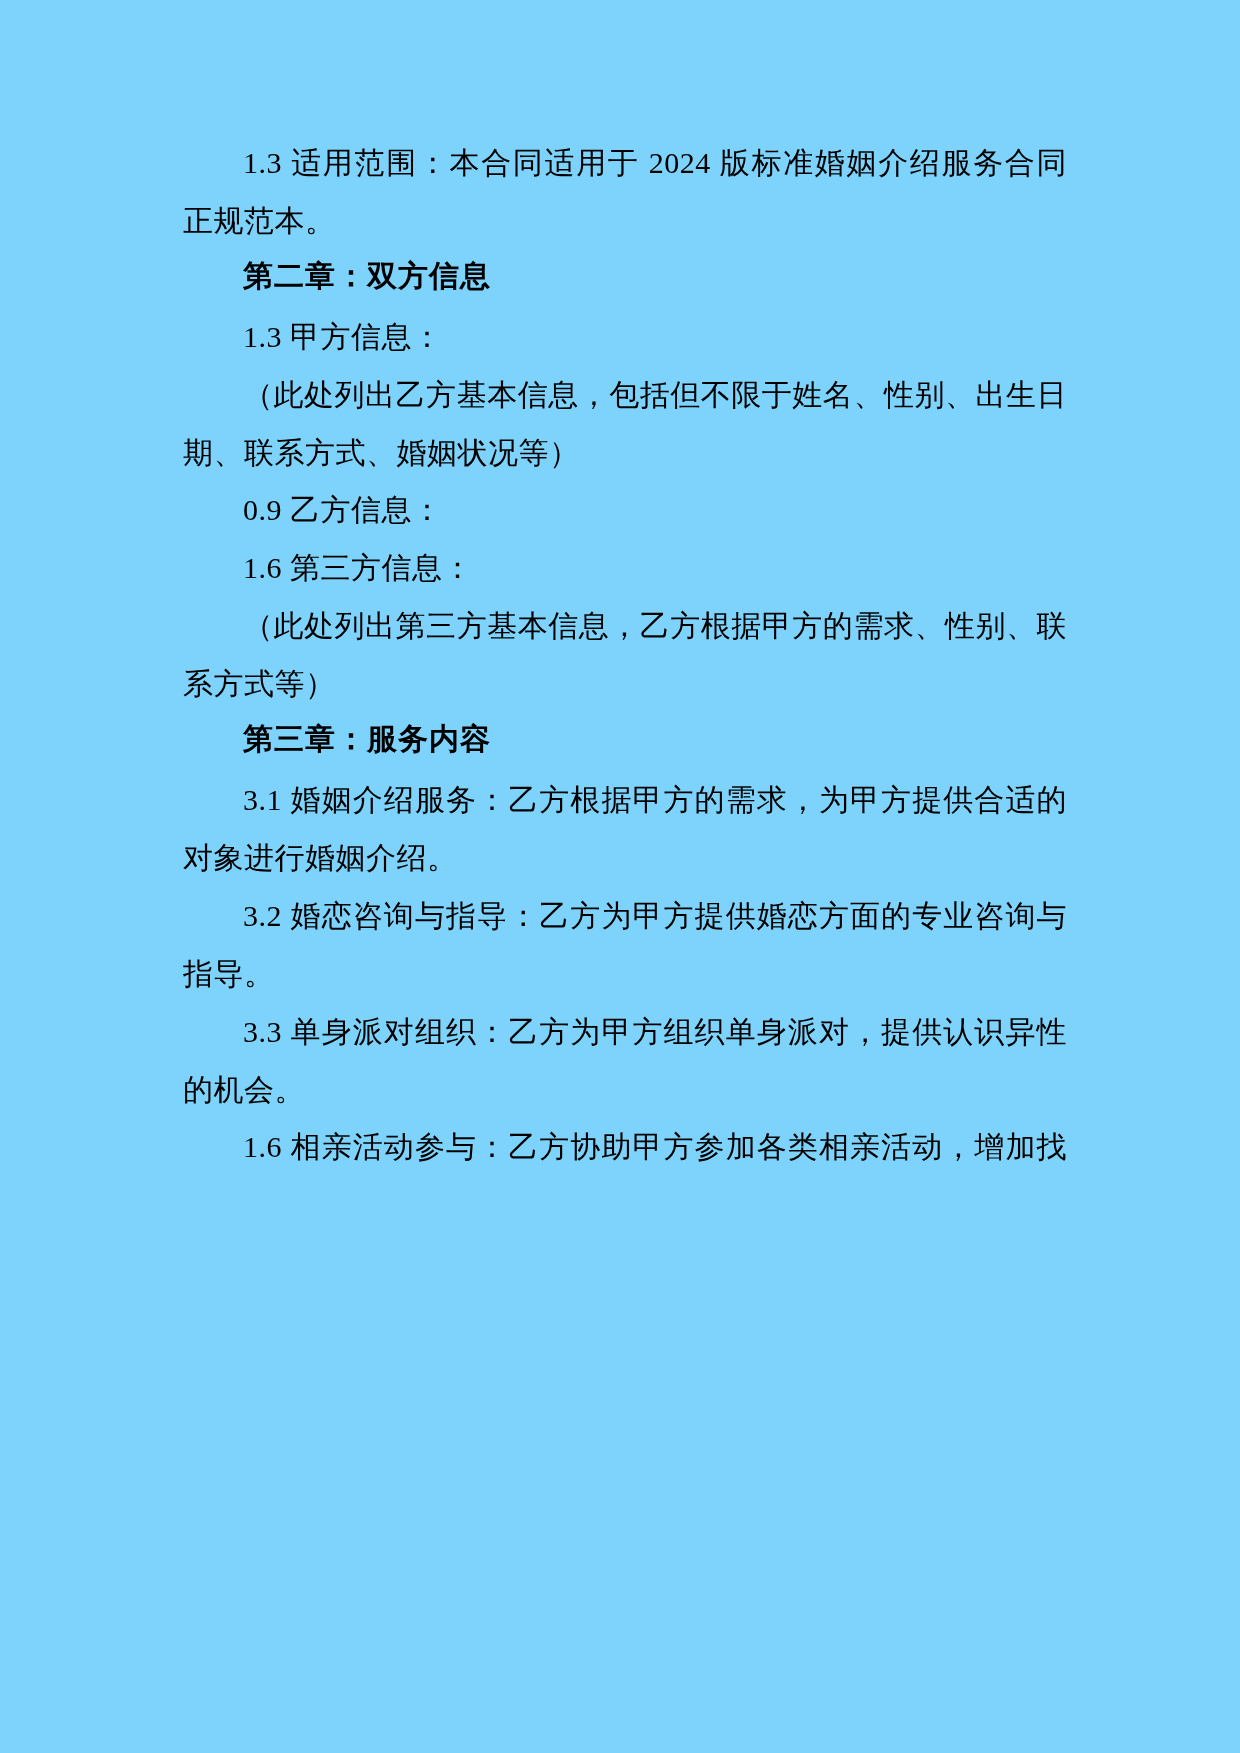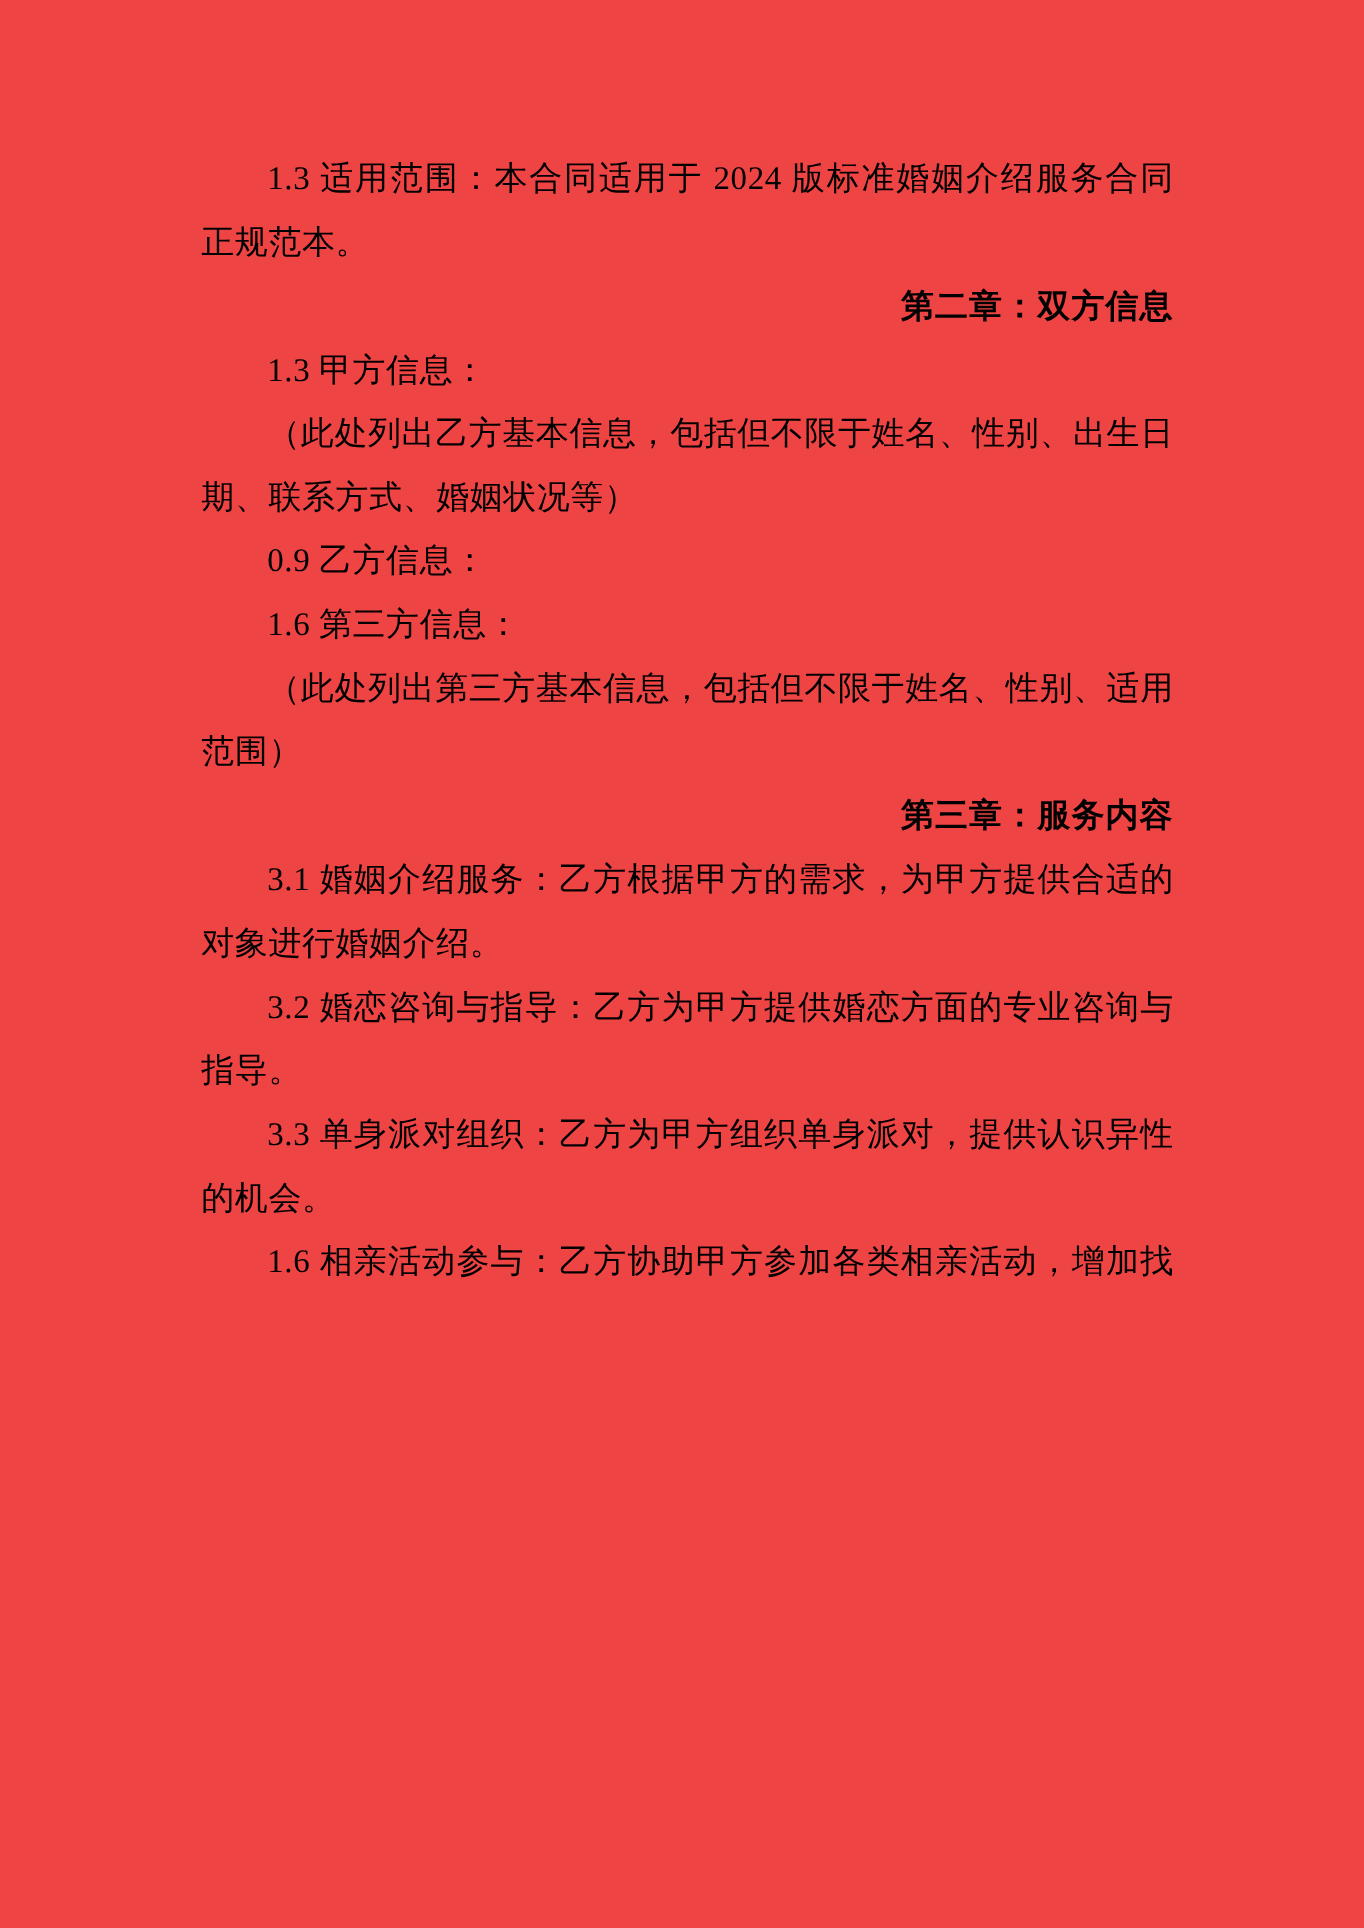--- a/index.html
+++ b/index.html
@@ -4,21 +4,21 @@
 <style>
   html, body {
     margin: 0;
     padding: 0;
     background: #ffffff;
   }
   .page {
     position: relative;
     width: 1240px;
     height: 1753px;
-    background: #ef4444;
+    background: #7dd3fc;
     overflow: hidden;
     font-family: "Liberation Serif", "DejaVu Serif", serif;
     color: #000000;
   }
   .content {
     position: absolute;
     left: 183px;
     top: 134px;
     width: 884px;
   }
@@ -26,42 +26,42 @@
     margin: 0;
     padding: 0;
     font-size: 30px;
     line-height: 57.9px;
     text-align: justify;
     text-indent: 60px;
     word-break: normal;
     letter-spacing: 0.5px;
   }
   .content p.heading {
-    font-family: Liberation Sans, sans-serif;
+    font-family: Liberation Mono, monospace;
     font-weight: 700;
-    text-align: right;
+    text-align: left;
     letter-spacing: 1px;
   }
   .content p.cut {
     
     text-align-last: justify;
   }
 </style>
 </head>
 <body>
 
 <div class="page">
   <div class="content">
 
   <p class="body">1.3 适用范围：本合同适用于 2024 版标准婚姻介绍服务合同正规范本。</p>
       <p class="heading">第二章：双方信息</p>
       <p class="body">1.3 甲方信息：</p>
       <p class="body">（此处列出乙方基本信息，包括但不限于姓名、性别、出生日期、联系方式、婚姻状况等）</p>
       <p class="body">0.9 乙方信息：</p>
       <p class="body">1.6 第三方信息：</p>
-      <p class="body">（此处列出第三方基本信息，包括但不限于姓名、性别、适用范围）</p>
+      <p class="body">（此处列出第三方基本信息，乙方根据甲方的需求、性别、联系方式等）</p>
       <p class="heading">第三章：服务内容</p>
       <p class="body">3.1 婚姻介绍服务：乙方根据甲方的需求，为甲方提供合适的对象进行婚姻介绍。</p>
       <p class="body">3.2 婚恋咨询与指导：乙方为甲方提供婚恋方面的专业咨询与指导。</p>
       <p class="body">3.3 单身派对组织：乙方为甲方组织单身派对，提供认识异性的机会。</p>
       <p class="body cut">1.6 相亲活动参与：乙方协助甲方参加各类相亲活动，增加找</p>
     </div>
 </div>
 
 </body></html>

